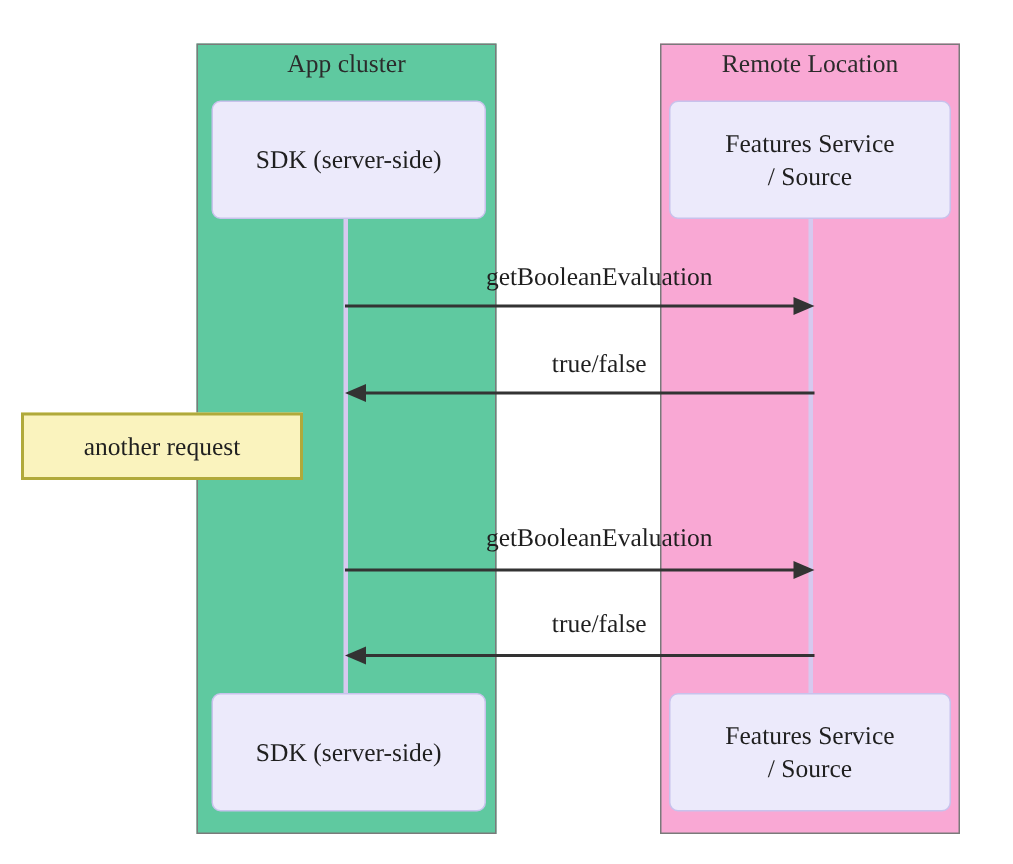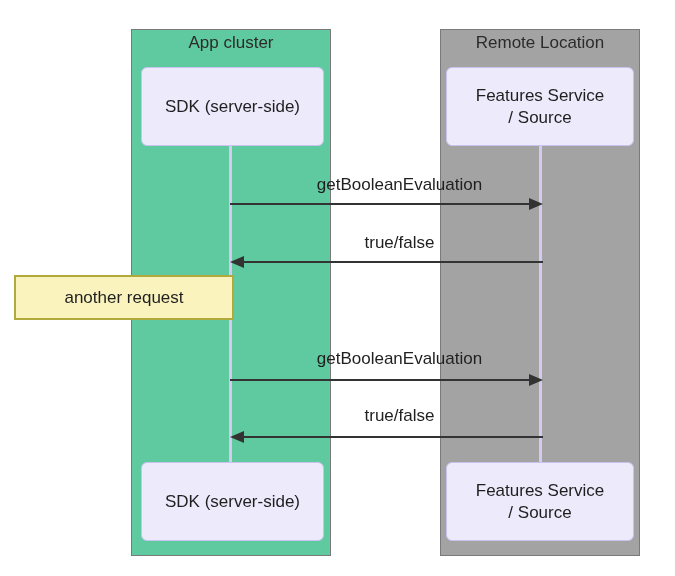--- a/index.html
+++ b/index.html
@@ -1,18 +1,18 @@
 <!DOCTYPE html>
 <html><head>
 <meta charset="utf-8">
 <style>
   html,body{margin:0;padding:0;background:#ffffff;}
   .stage{
     position:relative;width:675px;height:576px;overflow:hidden;
-    font-family:Liberation Sans, sans-serif;
+    font-family:Liberation Serif, serif;
     background:#ffffff;color:#1f1f1f;
   }
   
   .group{position:absolute;top:29px;height:527px;box-sizing:border-box;border:1.5px solid #7a7a7a;}
   .group-app{left:131px;width:200px;}
   .group-remote{left:440px;width:200px;}
   .group-label{position:absolute;top:1px;left:0;width:100%;text-align:center;font-size:17px;line-height:24px;color:#2b2b2b;}
   
   .lifeline{position:absolute;top:146px;height:316px;width:3px;}
   .ll-left{left:229px;}
@@ -34,35 +34,35 @@
   .arrow{position:absolute;left:230px;width:313px;height:12px;}
   .ar-1{top:198px;}.ar-2{top:256px;}.ar-3{top:374px;}.ar-4{top:431px;}
   .arrow .line{position:absolute;top:5px;height:2px;background:#333333;}
   .arrow.dir-right .line{left:0;right:12px;}
   .arrow.dir-left  .line{left:12px;right:0;}
   .arrow .head{position:absolute;top:0;width:0;height:0;border-top:6px solid transparent;border-bottom:6px solid transparent;}
   .arrow.dir-right .head{right:0;border-left:14px solid #333333;}
   .arrow.dir-left  .head{left:0;border-right:14px solid #333333;}
   
   .note{
-    position:absolute;left:14px;top:275px;width:220px;height:45px;box-sizing:border-box;
+    position:absolute;left:14px;top:275px;width:188px;height:45px;box-sizing:border-box;
     border:2px solid #b0a93b;display:flex;align-items:center;justify-content:center;
     font-size:17px;
   }
 </style>
 </head>
 <body>
 
 <div class="stage" style="background-color: rgb(255, 255, 255); color: rgb(31, 31, 31);">
 
   <div class="group group-app" style="background-color: rgb(95, 201, 160); border-color: rgb(122, 122, 122);">
     <div class="group-label">App cluster</div>
   </div>
 
-  <div class="group group-remote" style="background-color: #a3a3a3; border-color: rgb(122, 122, 122);">
+  <div class="group group-remote" style="background-color: #f9a8d4; border-color: rgb(122, 122, 122);">
     <div class="group-label">Remote Location</div>
   </div>
 
   <div class="lifeline ll-left" style="background-color: rgb(214, 201, 239);"></div>
   <div class="lifeline ll-right" style="background-color: rgb(214, 201, 239);"></div>
 
   <div class="pbox pb-sdk-top" style="background-color: rgb(236, 234, 251); border-color: rgb(200, 194, 236);">
     <span>SDK (server-side)</span>
   </div>
 

